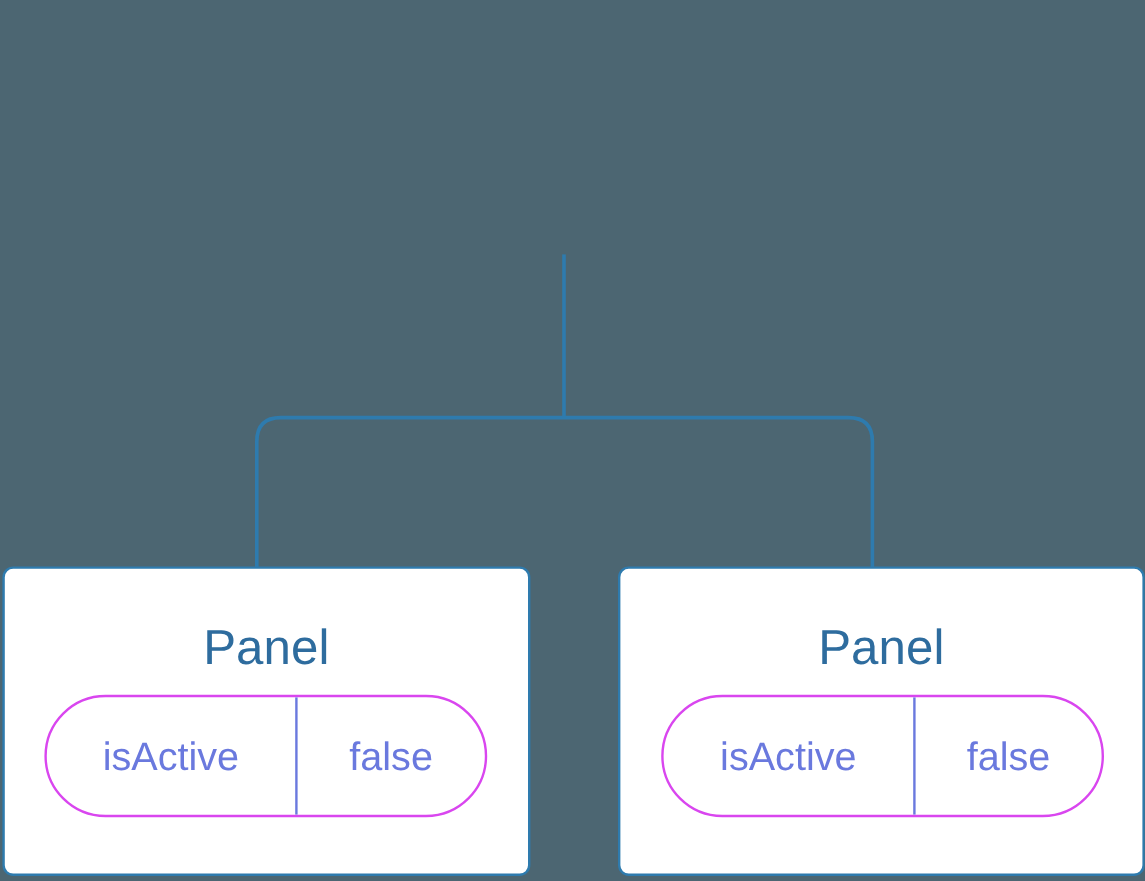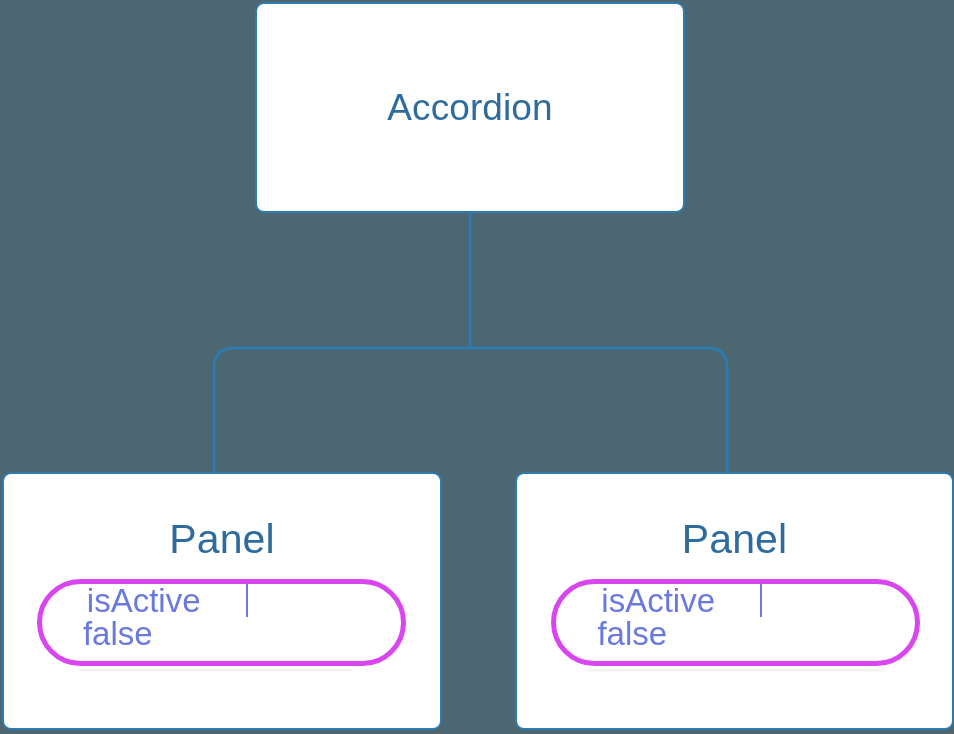--- a/index.html
+++ b/index.html
@@ -82,27 +82,26 @@
 
   .panel-title {
     margin-top: 45px;
   }
 
   
   .prop-pill {
     display: flex;
     align-items: stretch;
     box-sizing: border-box;
-    border: 5px solid #d946ef;
+    border: 2px solid #d946ef;
     border-radius: 999px;
-    height: 87px;
+    height: 102px;
     background: transparent;
     margin-top: 19px;
     overflow: hidden;
-    flex-direction: column;
   }
 
   #node-panel-left .prop-pill {
     width: 369px;
     margin-left: -2px;
   }
 
   #node-panel-right .prop-pill {
     width: 369px;
     margin-left: 2px;
@@ -133,23 +132,20 @@
 <body>
 
 <div id="diagram-root">
 
   <svg id="connector-layer" width="954" height="734" viewBox="0 0 954 734" fill="none" xmlns="http://www.w3.org/2000/svg">
     <path d="M470 212 L470 348" stroke="#2e7bae" stroke-width="3" fill="none"></path>
     <path d="M470 348 L234 348 Q214 348 214 368 L214 474" stroke="#2e7bae" stroke-width="3" fill="none" stroke-linecap="butt"></path>
     <path d="M470 348 L707 348 Q727 348 727 368 L727 474" stroke="#2e7bae" stroke-width="3" fill="none" stroke-linecap="butt"></path>
   </svg>
 
-  <div class="node-box" id="node-accordion">
-    <div class="node-title">Accordion</div>
-  </div>
 
   <div class="node-box" id="node-panel-left">
     <div class="node-title panel-title">Panel</div>
     <div class="prop-pill">
       <div class="prop-key">isActive</div>
       <div class="prop-value">false</div>
     </div>
   </div>
 
   <div class="node-box" id="node-panel-right">

